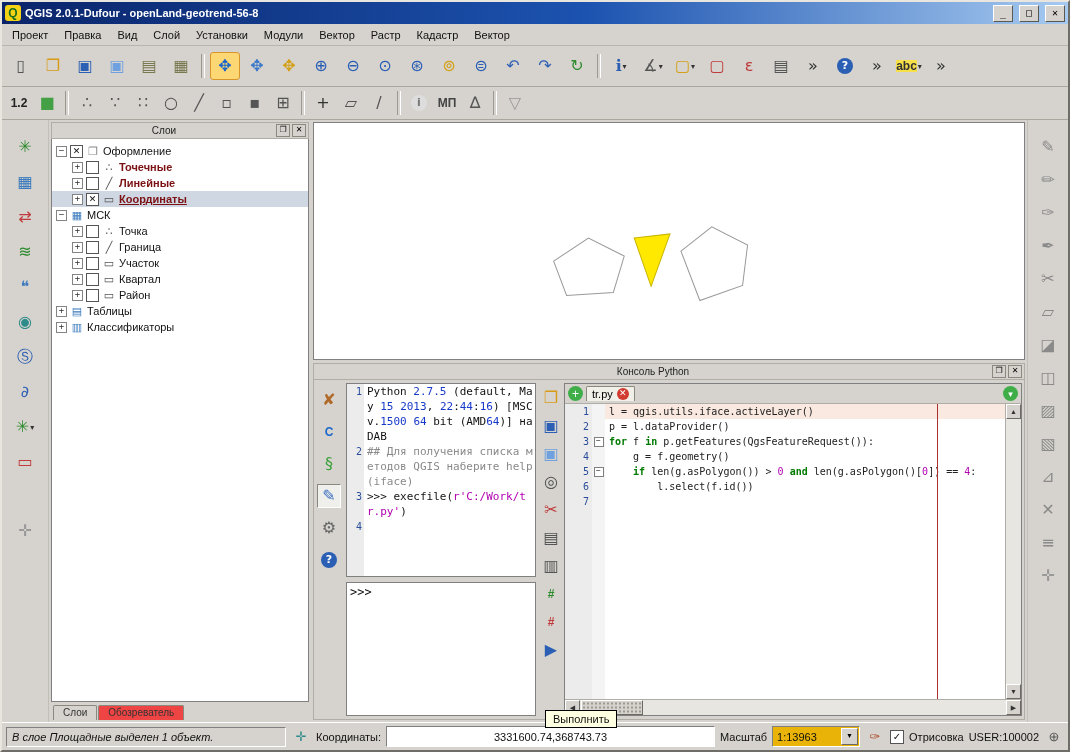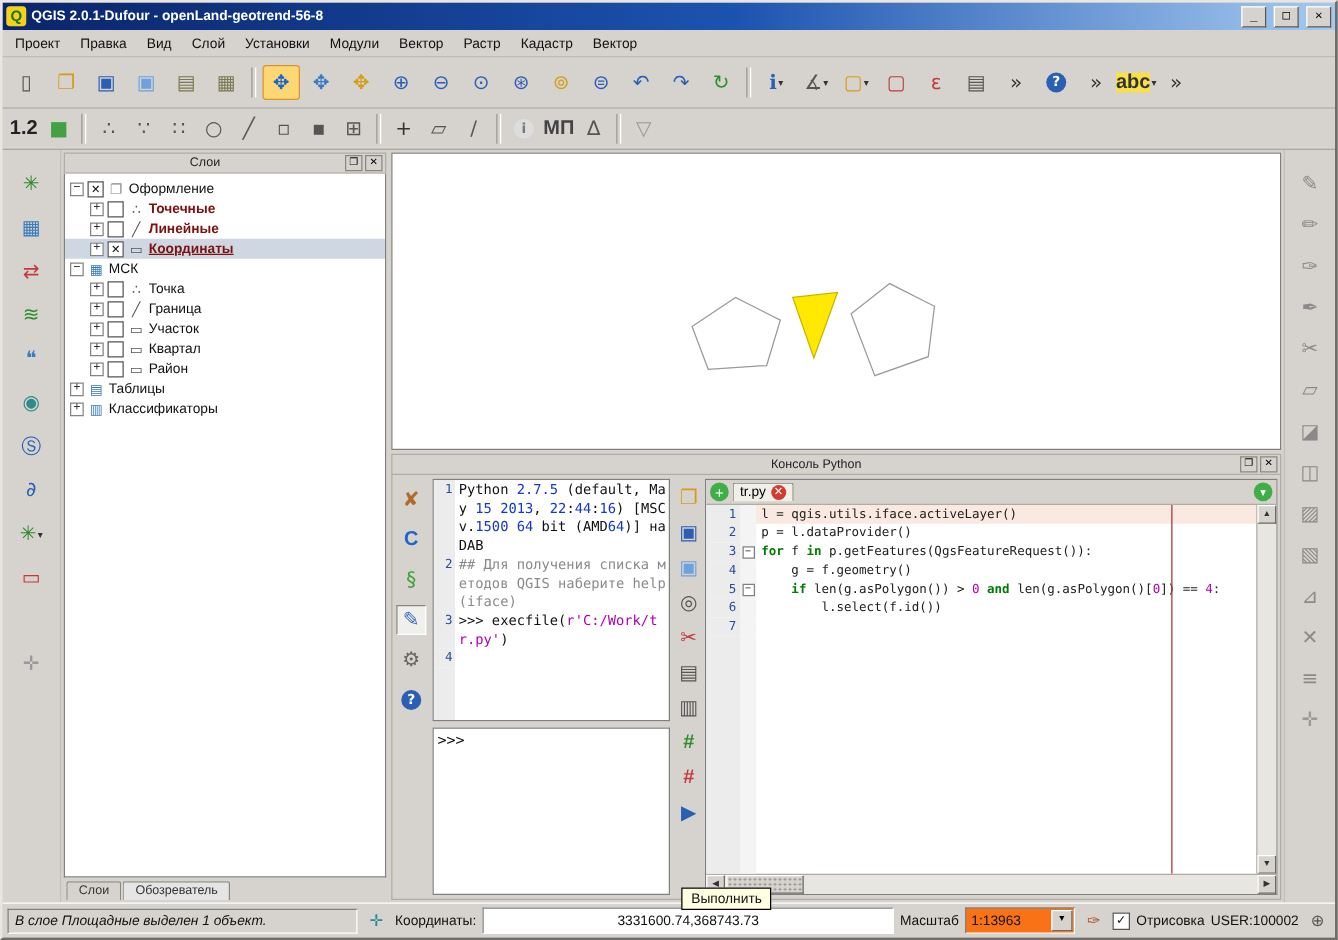--- a/index.html
+++ b/index.html
@@ -14,21 +14,21 @@
   .menu-item{padding:2px 8px;font-size:11px;color:#111;}
   
   .toolbar{flex:none;display:flex;align-items:center;padding:1px 3px;border-bottom:1px solid #aaa79f;background:#d6d3ce;}
   .toolbar.row1{height:38px;}
   .toolbar.row2{height:30px;}
   .tb-btn{appearance:none;background:transparent;border:1px solid transparent;width:30px;height:28px;padding:0;margin:0 1px;display:flex;align-items:center;justify-content:center;position:relative;}
   .toolbar.row2 .tb-btn{width:26px;height:24px;}
   .tb-btn.active{background:#fdd773;border:1px solid #d9952b;border-radius:3px;}
   .tb-btn.pressed{background:#efefec;border:1px solid;border-color:#8a887f #fff #fff #8a887f;}
   .glyph{font-size:16px;line-height:1;font-family:"DejaVu Sans",sans-serif;}
-  .glyph.txt{font-size:16px;font-weight:bold;font-family:"Liberation Sans",sans-serif;}
+  .glyph.txt{font-size:12px;font-weight:bold;font-family:"Liberation Sans",sans-serif;}
   .glyph.round{width:16px;height:16px;border-radius:50%;font-size:11px;font-weight:bold;line-height:16px;text-align:center;}
   .dd{font-size:8px;color:#333;margin-left:1px;}
   .tb-sep{width:2px;height:24px;border-left:1px solid #9b9890;border-right:1px solid #fff;margin:0 4px;}
   
   .main{flex:1;display:flex;min-height:0;}
   .rail{flex:none;display:flex;flex-direction:column;align-items:center;padding-top:14px;gap:9px;}
   .rail.left{width:46px;border-right:1px solid #c2bfb8;}
   .rail.right{width:40px;border-left:1px solid #c2bfb8;gap:7px;}
   .rail .tb-btn{width:28px;height:26px;flex:none;}
   .rail .tb-btn.gap{margin-top:34px;}
@@ -40,21 +40,21 @@
   .tree{flex:1;background:#fff;border:1px solid #808080;border-top:none;overflow:hidden;padding-top:4px;min-height:0;}
   .tree-row{display:flex;align-items:center;height:16px;font-size:11px;gap:3px;white-space:nowrap;}
   .tree-row.selected{background:#cfd7e2;}
   .expander{width:9px;height:9px;flex:none;border:1px solid #848484;background:#fff;font-size:9px;line-height:7px;text-align:center;color:#333;font-family:"DejaVu Sans Mono",monospace;}
   .checkbox{width:11px;height:11px;flex:none;border:1px solid #555;background:#fff;font-size:9px;line-height:10px;text-align:center;color:#111;}
   .layer-icon{width:14px;text-align:center;font-size:11px;flex:none;}
   .tree-label{color:#111;}
   .tree-label.boldred{color:#7b1113;font-weight:bold;}
   .tree-row.selected .tree-label{text-decoration:underline;}
   .panel-tabs{flex:none;height:18px;display:flex;align-items:flex-end;padding-left:2px;gap:1px;}
-  .ptab{font-size:10px;padding:1px 9px 2px;border:1px solid #8a887f;border-bottom:none;background:#e5e5e5;color:#333;border-radius:2px 2px 0 0;}
+  .ptab{font-size:10px;padding:1px 9px 2px;border:1px solid #8a887f;border-bottom:none;background:#ef4444;color:#333;border-radius:2px 2px 0 0;}
   .ptab.active{background:#d6d3ce;position:relative;top:0;font-weight:normal;}
   
   .center-col{flex:1;display:flex;flex-direction:column;min-width:0;padding:2px;min-height:0;}
   .map-canvas{flex:none;height:236px;background:#fff;border:1px solid #808080;position:relative;}
   .map-canvas svg{width:100%;height:100%;display:block;}
   
   .console-panel{flex:1;display:flex;flex-direction:column;margin-top:3px;min-height:0;justify-content:flex-end;}
   .console-body{flex:1;display:flex;min-height:0;background:#d6d3ce;border:1px solid #b0ada6;border-top:none;}
   .console-side-toolbar{width:30px;flex:none;display:flex;flex-direction:column;align-items:center;gap:8px;padding-top:8px;}
   .console-side-toolbar .tb-btn{width:24px;height:24px;flex:none;}
@@ -100,21 +100,21 @@
   .h-scroll{height:15px;flex:none;background:#e8e6e0;border-top:1px solid #b0ada6;display:flex;align-items:center;}
   .h-thumb{width:60px;height:13px;background:#d6d3ce;border:1px solid;border-color:#fff #6d6a64 #6d6a64 #fff;margin-left:1px;background-image:radial-gradient(#9b9890 1px,transparent 1px);background-size:4px 4px;background-position:center;}
   .h-spacer{flex:1;}
   
   .statusbar{height:27px;flex:none;display:flex;align-items:center;gap:5px;padding:0 4px;border-top:1px solid #fff;background:#d6d3ce;font-size:11px;}
   .sunken{border:1px solid;border-color:#808080 #fff #fff #808080;background:#d6d3ce;}
   .status-msg{width:268px;flex:none;padding:3px 5px;white-space:nowrap;overflow:hidden;color:#111;font-style:italic;}
   .sb-icon{width:20px;height:20px;flex:none;display:flex;align-items:center;justify-content:center;font-size:13px;background:transparent;border:1px solid transparent;padding:0;}
   .sb-label{flex:none;color:#111;}
   .coords-input{flex:1;height:17px;background:#fff;border:1px solid;border-color:#808080 #fff #fff #808080;font-size:11px;text-align:center;font-family:"Liberation Sans",sans-serif;color:#111;min-width:120px;}
-  .scale-combo{width:86px;height:19px;flex:none;display:flex;align-items:center;background:#f97316;border:1px solid;border-color:#808080 #fff #fff #808080;}
+  .scale-combo{width:86px;height:19px;flex:none;display:flex;align-items:center;background:#eab308;border:1px solid;border-color:#808080 #fff #fff #808080;}
   .scale-value{flex:1;padding-left:4px;color:#111;}
   .combo-arrow{width:15px;height:15px;flex:none;background:#d6d3ce;border:1px solid;border-color:#fff #6d6a64 #6d6a64 #fff;font-size:7px;line-height:13px;text-align:center;margin-right:1px;}
   .sb-check{width:12px;height:12px;flex:none;background:#fff;border:1px solid #555;font-size:10px;line-height:11px;text-align:center;color:#111;}
   
   .tooltip{position:absolute;left:543px;top:708px;background:#ffffe1;border:1px solid #000;padding:2px 7px;font-size:11px;color:#111;z-index:50;}
 </style>
 </head>
 <body>
 
 <div class="window">

